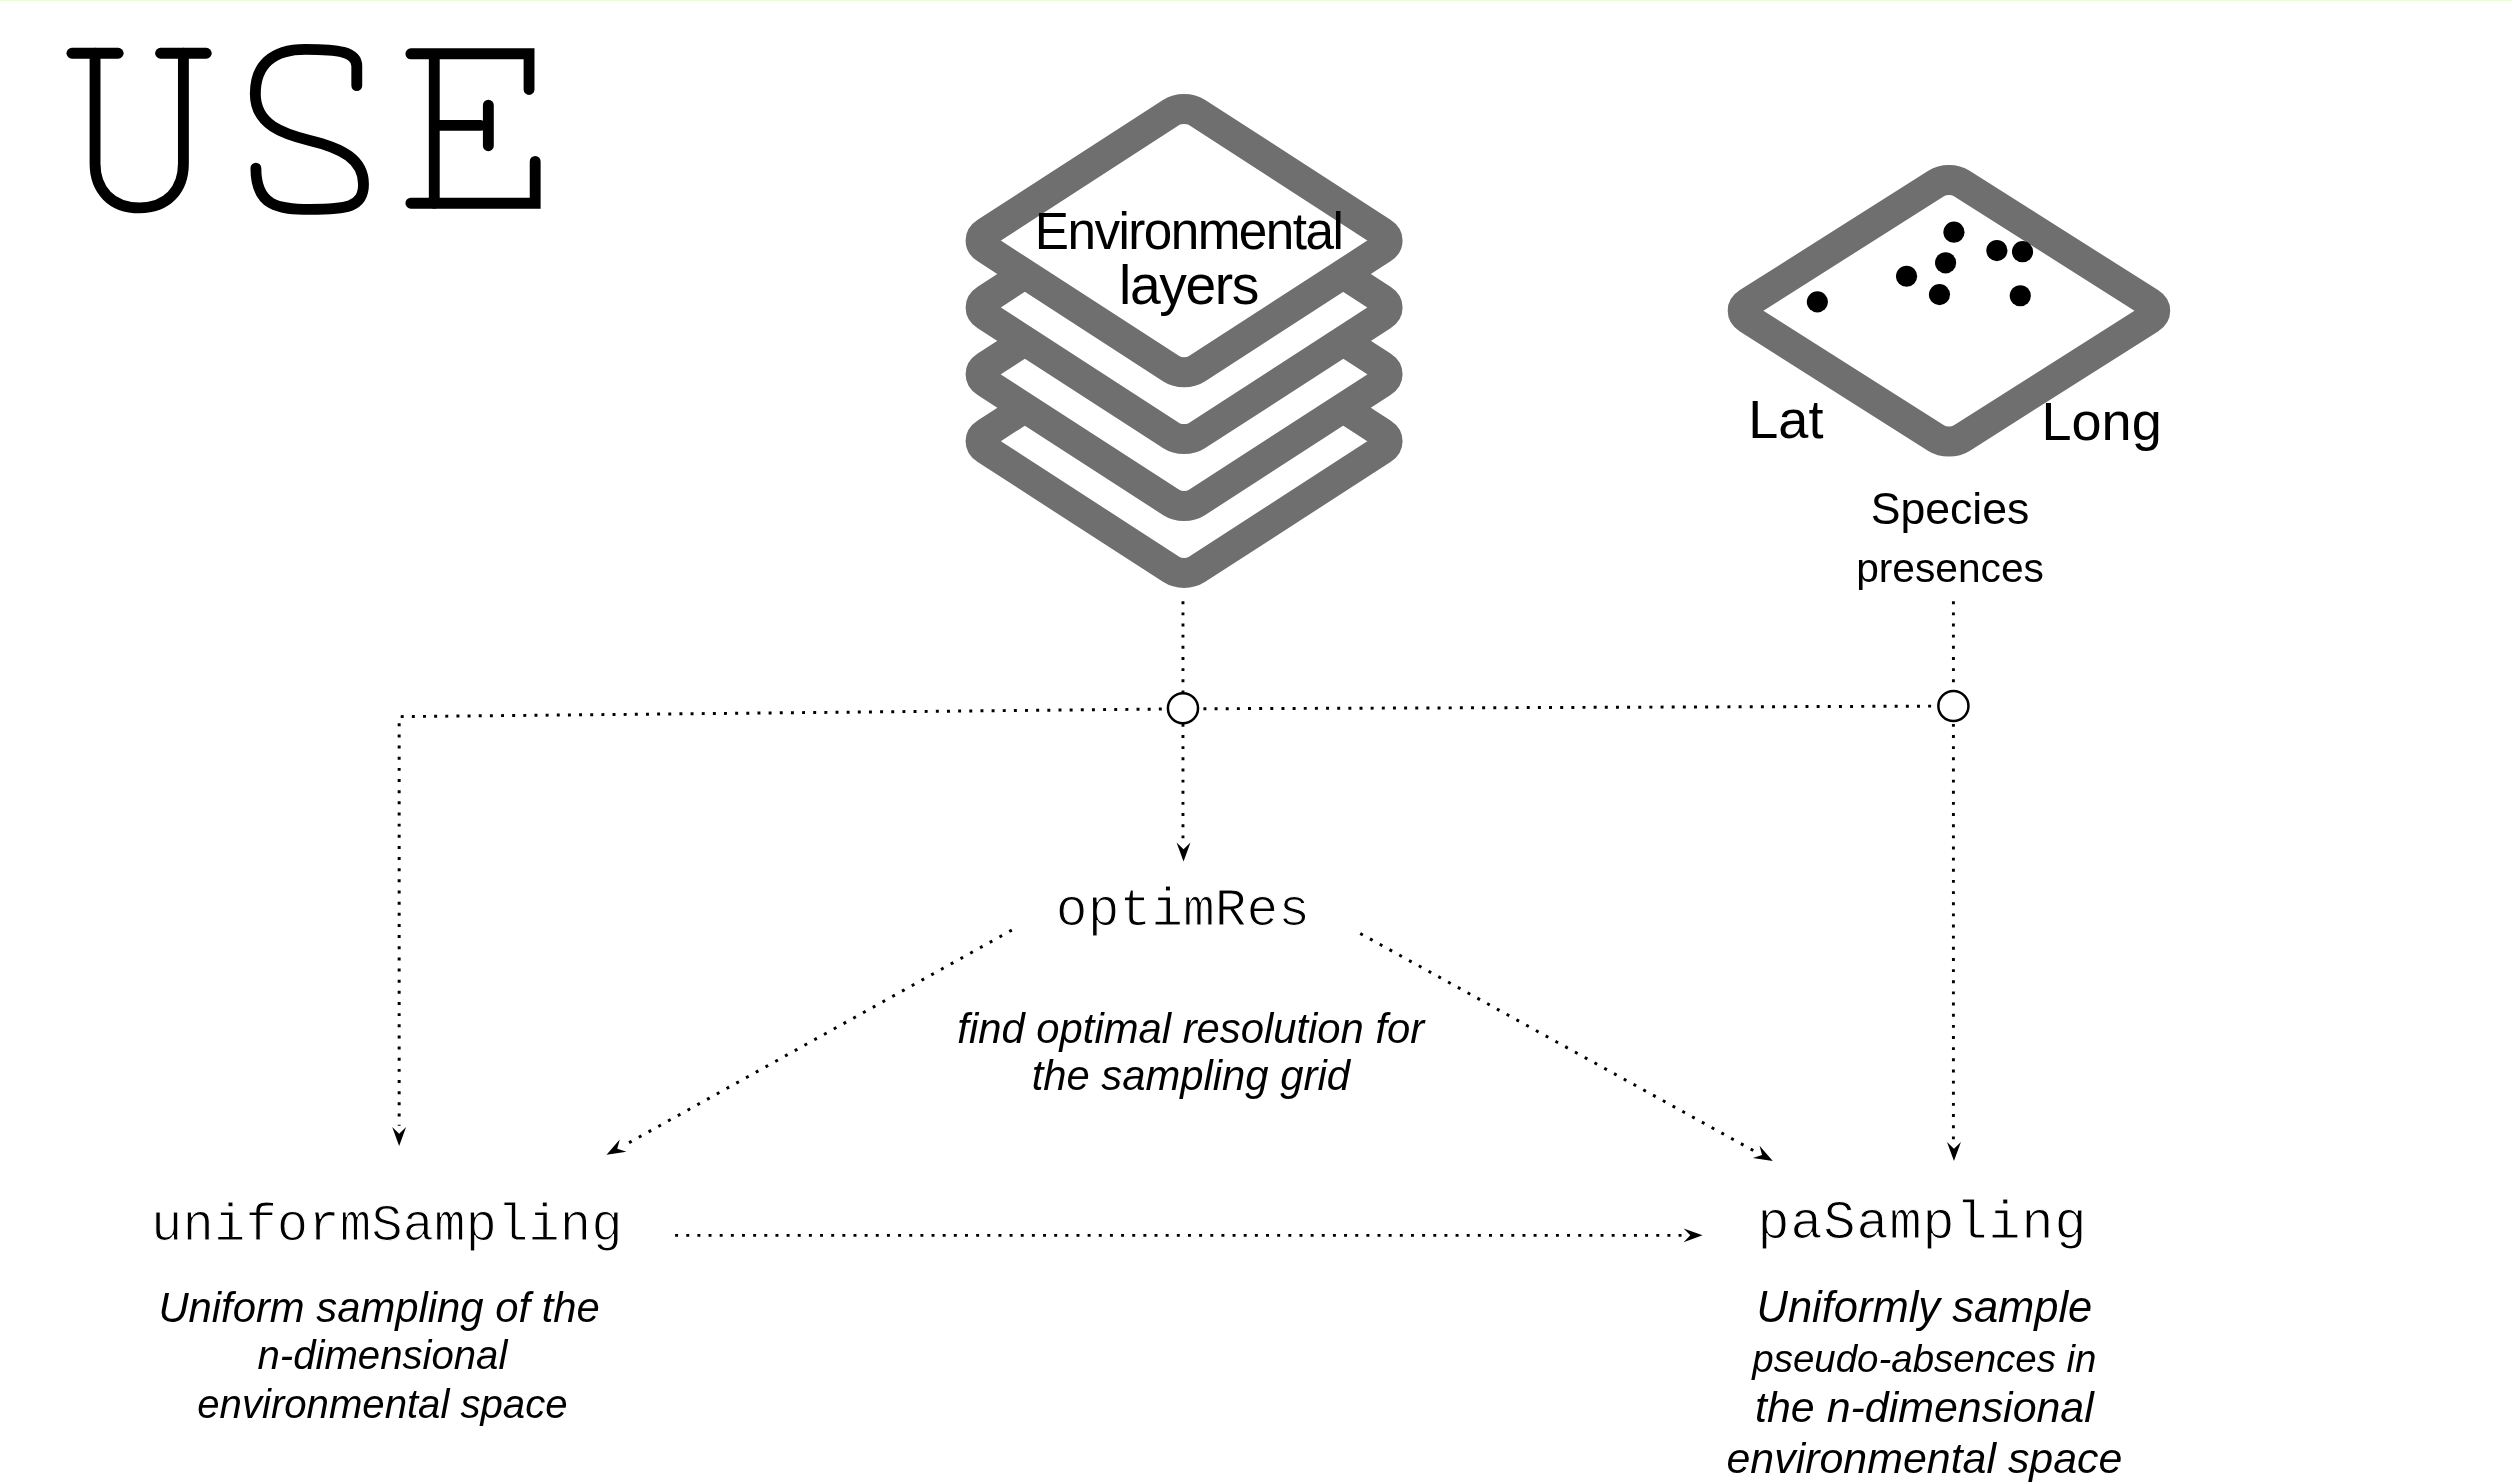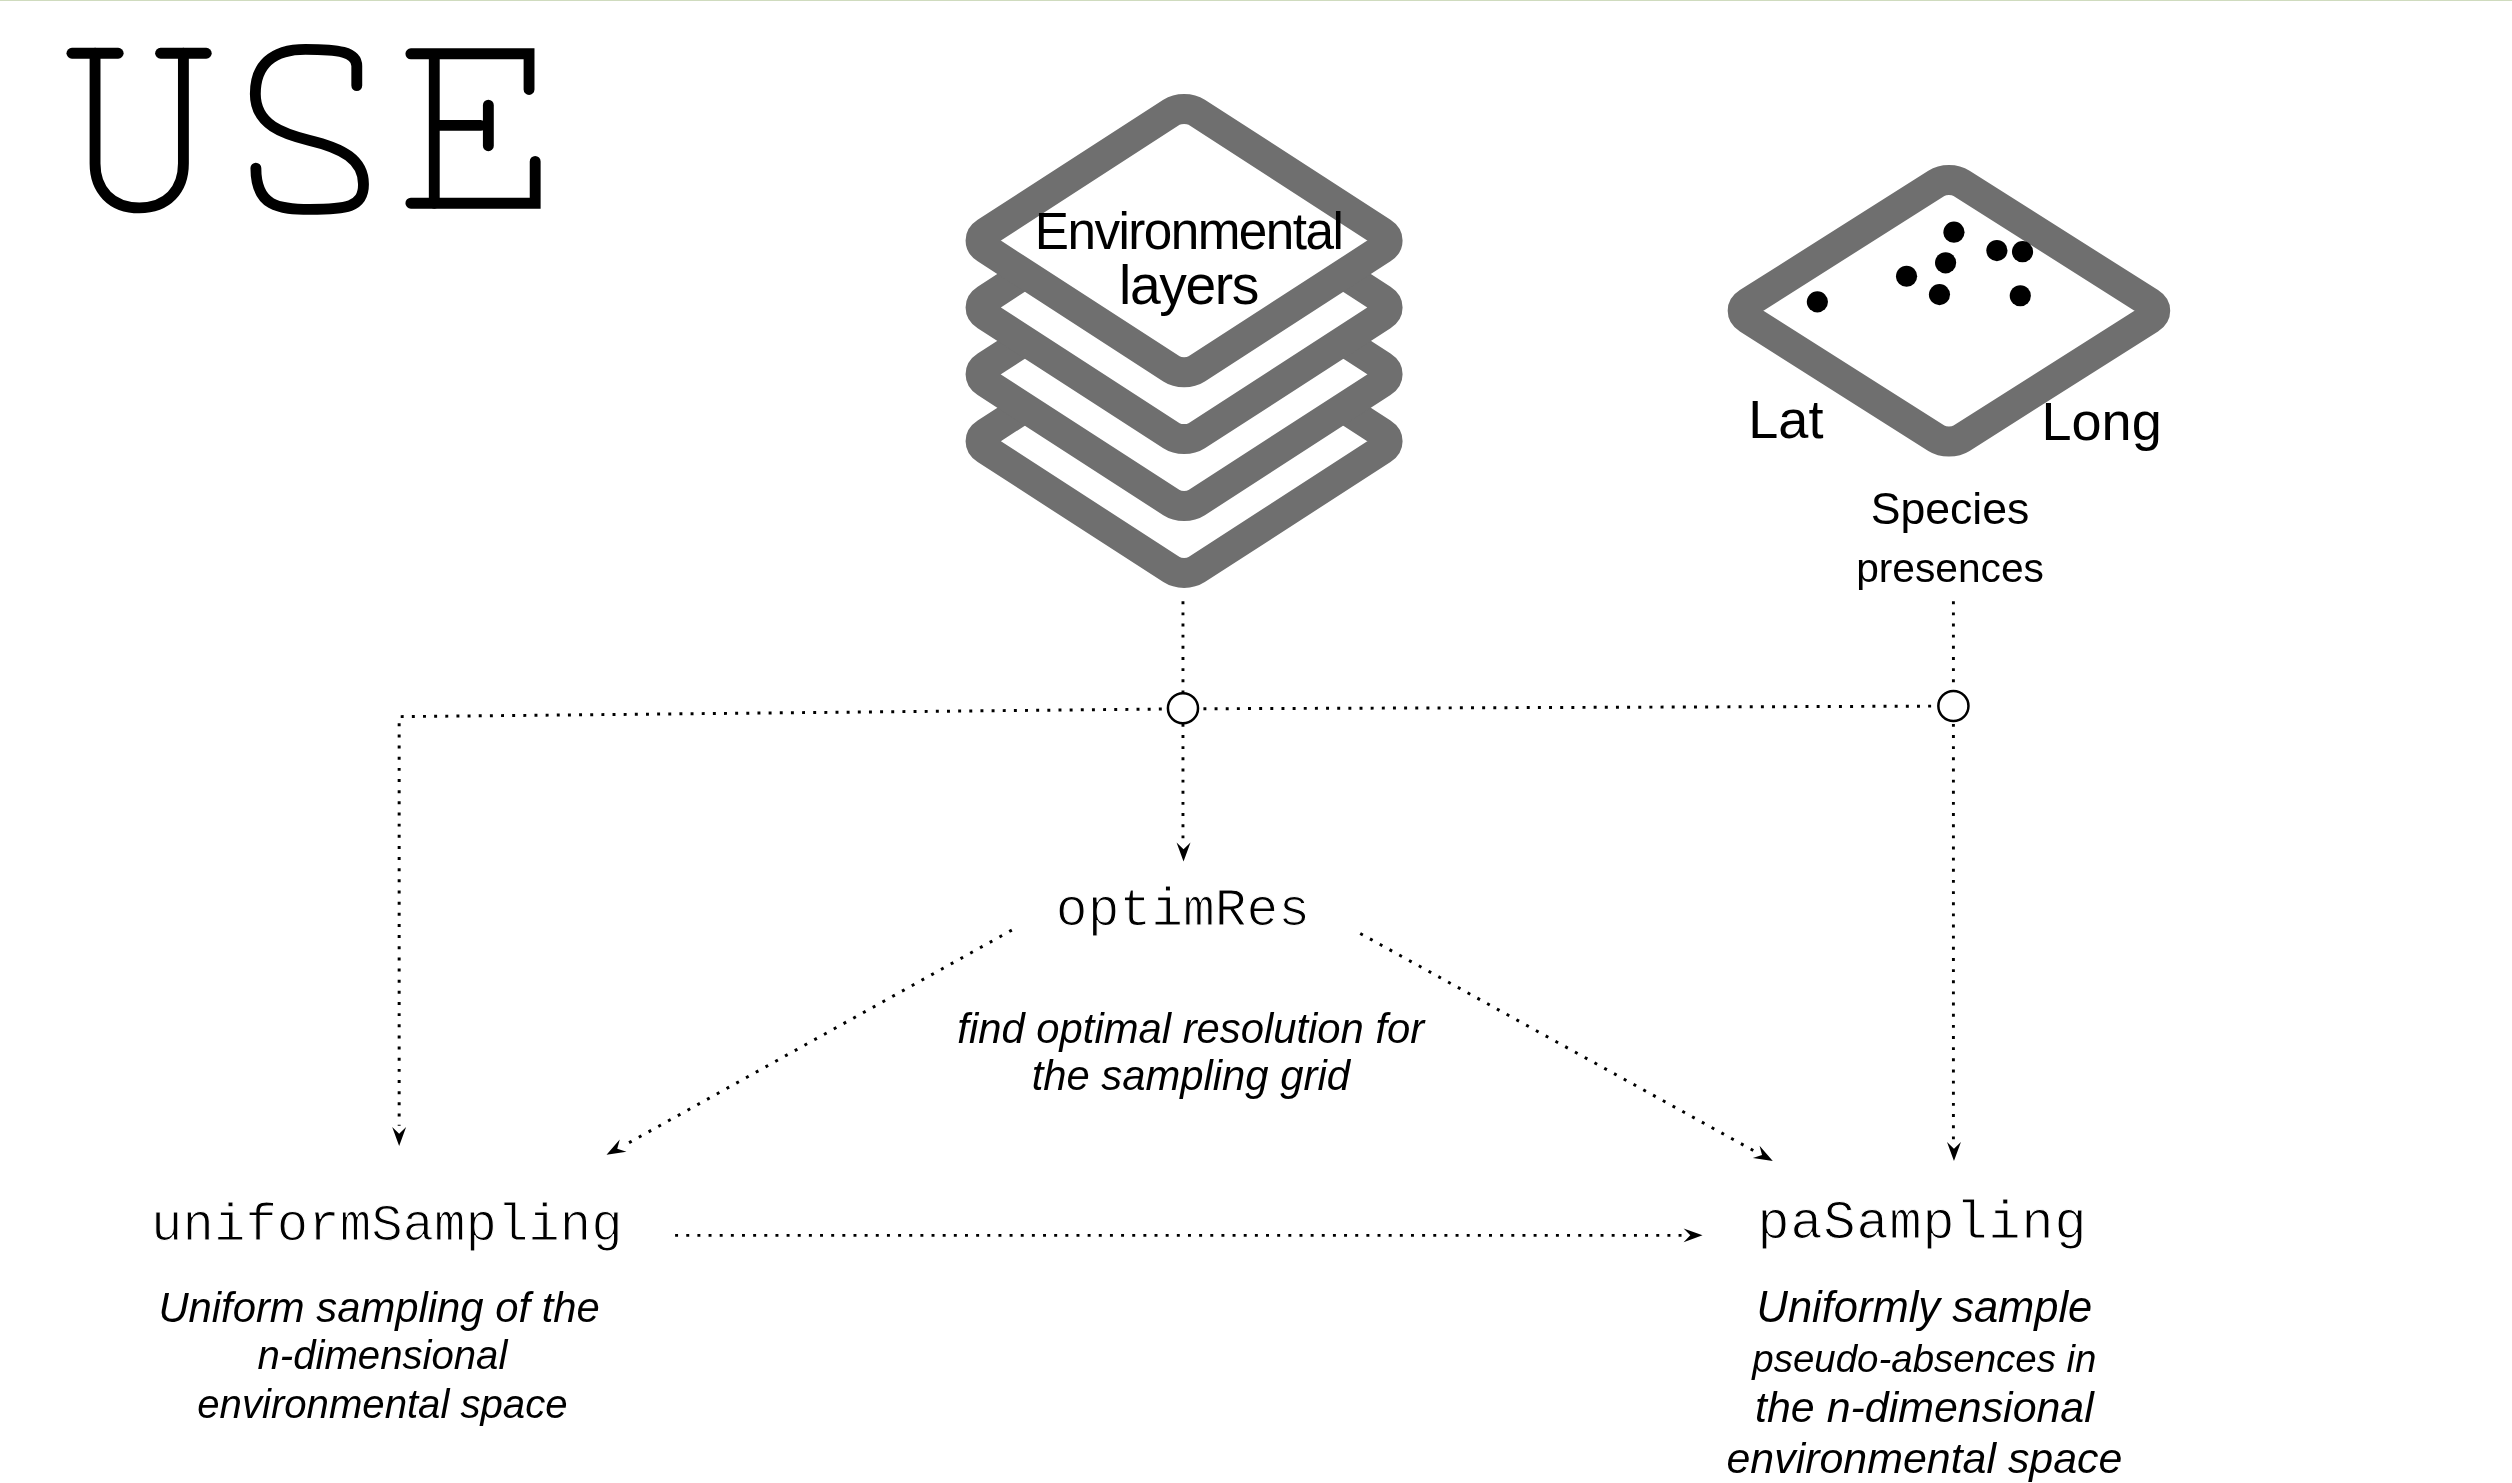--- a/index.html
+++ b/index.html
@@ -1,16 +1,16 @@
 <!DOCTYPE html>
 <html style="font-size:9px"><head>
 <meta charset="utf-8">
 <style>
   html,body{margin:0;padding:0;background:#ffffff;}
-  #canvas{position:relative;width:2512px;height:1484px;background:#4d7c0f;overflow:hidden;}
+  #canvas{position:relative;width:2512px;height:1484px;background:#bef264;overflow:hidden;}
   svg text{fill:#000000;}
   .sans{font-family:"Liberation Sans",sans-serif;}
   .mono{font-family:"Liberation Mono",monospace;}
 </style>
 </head>
 <body>
 <div id="canvas">
 <svg width="2512" height="1484" viewBox="0 0 4506 2661">
   <rect x="0" y="0" width="4506" height="2661" fill="#ffffff"></rect>
 

